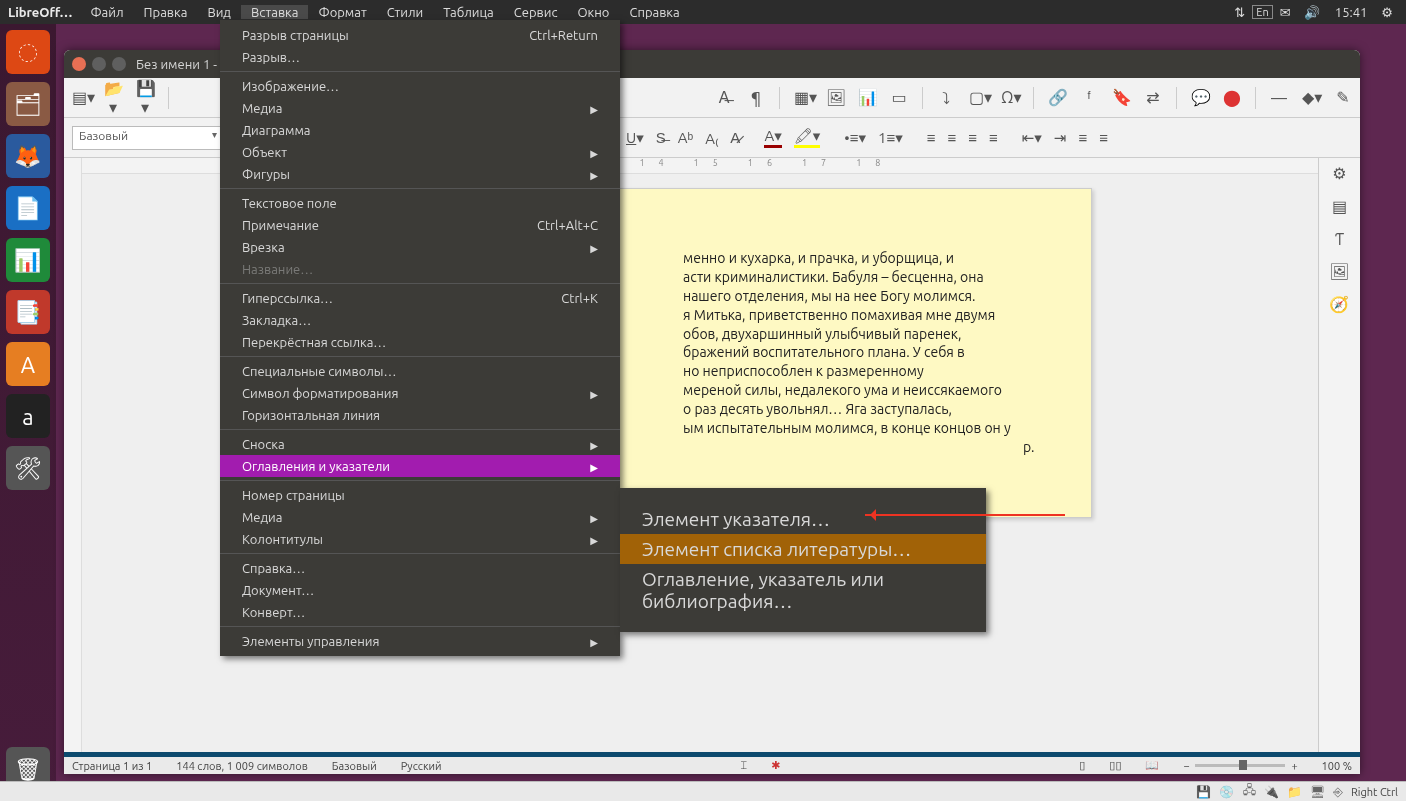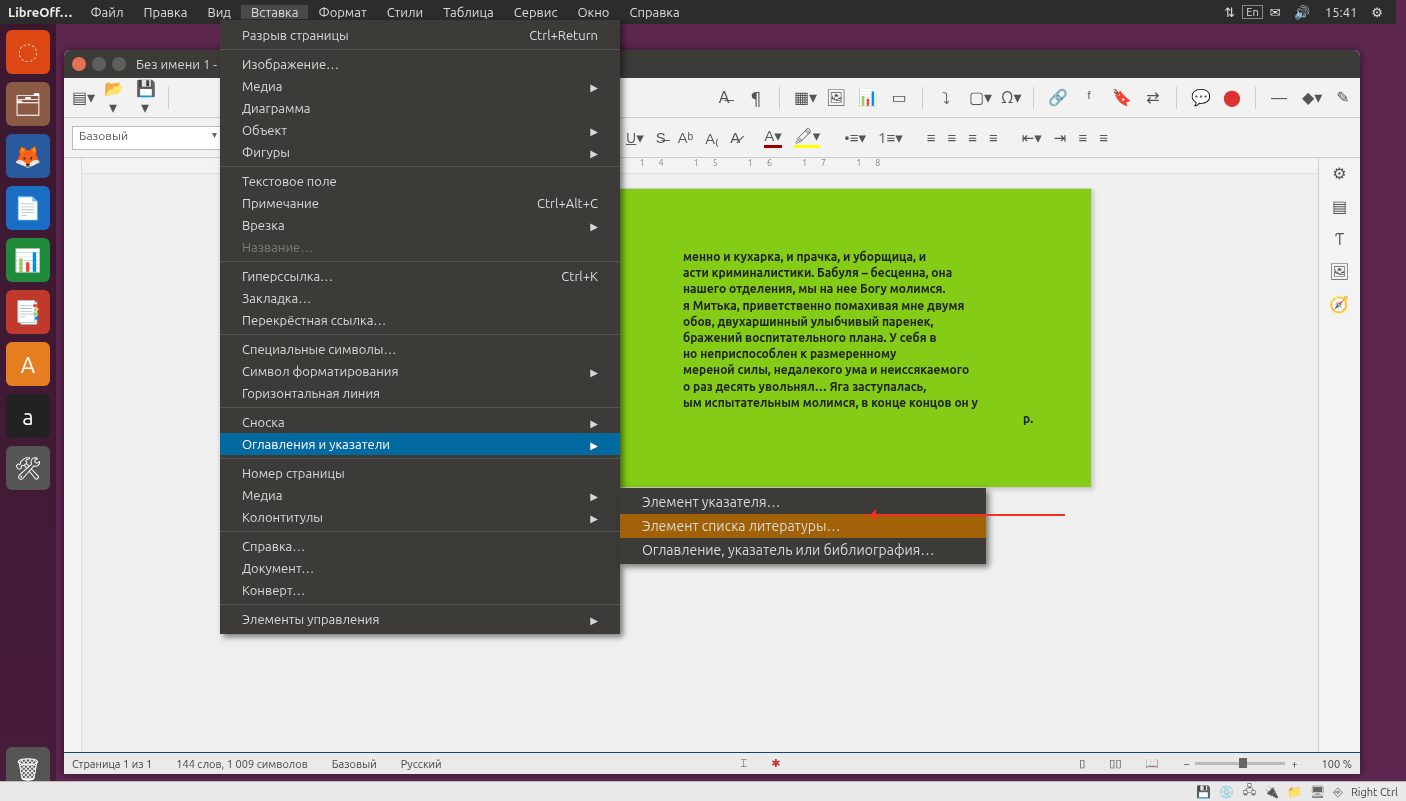--- a/index.html
+++ b/index.html
@@ -1,19 +1,19 @@
 <!DOCTYPE html>
 <html><head>
 <meta charset="utf-8">
 <style>
 * { margin: 0; padding: 0; box-sizing: border-box; font-family: Ubuntu, "Liberation Sans", Arial, sans-serif; }
 body { width: 1406px; height: 801px; background: #5e2750; overflow: hidden; position: relative; }
 
 
-.top-panel { position: absolute; top:0; left:0; right:10px; height:24px; background:#2c2c2c; color:#dcdcdc; display:flex; align-items:center; font-size:13px; }
+.top-panel { position: absolute; top:0; left:0; right:0; height:24px; background:#2c2c2c; color:#dcdcdc; display:flex; align-items:center; font-size:13px; }
 .top-panel .brand { font-weight:bold; padding:0 8px; color:#eaeaea; }
 .top-panel .menus { display:flex; }
 .top-panel .menus .m { padding:0 10px; cursor:default; }
 .top-panel .menus .m.active { background:#4a4a4a; }
 .top-panel .spacer { flex:1; }
 .top-panel .tray { display:flex; align-items:center; padding-right:6px; }
 .top-panel .tray .t { padding:0 7px; font-size:13px; }
 
 
 .launcher { position:absolute; top:24px; left:0; width:56px; bottom:0; background: linear-gradient(#3b1830,#471c3b); display:flex; flex-direction:column; align-items:center; padding-top:6px; gap:8px; }
@@ -36,39 +36,39 @@
 
 .fmtbar { height:40px; background:#f2f2f2; border-bottom:1px solid #ccc; display:flex; align-items:center; padding:0 8px; gap:12px; color:#555; font-size:15px; }
 .fmtbar select, .fmtbar .combo { height:24px; font-size:12px; }
 .combo { border:1px solid #bbb; background:#fff; padding:2px 18px 2px 6px; position:relative; }
 .combo::after { content:"▾"; position:absolute; right:4px; top:2px; font-size:10px; color:#666; }
 
 .workspace { flex:1; display:flex; background:#fff; position:relative; }
 .ruler-v { width:18px; background:#f3f3f3; border-right:1px solid #ddd; }
 .page-area { flex:1; overflow:hidden; position:relative; background:#efefef; }
 .ruler-h { height:16px; background:#f3f3f3; border-bottom:1px solid #ddd; font-size:9px; color:#888; letter-spacing:14px; padding-left:200px; white-space:nowrap; }
-.page { position:absolute; top:30px; left:200px; width:810px; background:#84cc16; border:1px solid #ccc; box-shadow:2px 2px 4px rgba(0,0,0,.15); padding:60px 60px; font-size:12px; line-height:1.35; color:#222;font-weight:bold; }
+.page { position:absolute; top:30px; left:200px; width:810px; background:#fef9c3; border:1px solid #ccc; box-shadow:2px 2px 4px rgba(0,0,0,.15); padding:60px 60px; font-size:14px; line-height:1.35; color:#222; }
 .page .hl { background:#ffff66; }
 .sidebar-r { width:42px; background:#f3f3f3; border-left:1px solid #ccc; display:flex; flex-direction:column; align-items:center; padding-top:6px; gap:14px; color:#555; }
 
-.statusbar { height:22px; background:#eaeaea; border-top:1px solid #0c4a6e; display:flex; align-items:center; font-size:11px; color:#444; padding:0 8px; gap:24px; }
+.statusbar { height:22px; background:#eaeaea; border-top:5px solid #0c4a6e; display:flex; align-items:center; font-size:11px; color:#444; padding:0 8px; gap:24px; }
 .statusbar .spacer{flex:1;}
 .zoom { display:flex; align-items:center; gap:6px; }
 .zoom .track{ width:90px; height:3px; background:#bbb; position:relative; }
 .zoom .thumb{ width:8px; height:10px; background:#666; position:absolute; left:44px; top:-4px; }
 
 
 .menu-insert { position:absolute; top:20px; left:220px; width:400px; background:#3c3b37; color:#d8d8d8; font-size:13px; box-shadow:3px 3px 6px rgba(0,0,0,.5); z-index:50; padding:4px 0; }
 .menu-insert .mi { padding:4px 22px; display:flex; align-items:flex-end; justify-content:space-between; cursor:default; }
 .menu-insert .mi.disabled { color:#7a7a78; }
-.menu-insert .mi.hover { background:#0369a1; color:#fff; }
+.menu-insert .mi.hover { background:#a21caf; color:#fff; }
 .menu-insert .mi .arrow { font-size:10px; }
 .menu-insert hr { border:none; border-top:1px solid #555; margin:3px 0; }
 
-.submenu { position:absolute; top:488px; left:620px; width:366px; background:#3c3b37; color:#d8d8d8; font-size:14px; box-shadow:3px 3px 6px rgba(0,0,0,.5); z-index:60; padding:2px 0; }
+.submenu { position:absolute; top:488px; left:620px; width:366px; background:#3c3b37; color:#d8d8d8; font-size:19px; box-shadow:3px 3px 6px rgba(0,0,0,.5); z-index:60; padding:16px 0; }
 .submenu .mi { padding:4px 22px; cursor:default; }
 .submenu .mi.hover { background:#a16207; }
 
 .red-arrow { position:absolute; top:514px; left:865px; width:200px; height:2px; background:#e32; z-index:70; }
 .red-arrow::before { content:""; position:absolute; left:-1px; top:-5px; border:6px solid transparent; border-right-color:#e32; }
 
 
 .vm-bar { position:absolute; bottom:0; left:0; right:0; height:20px; background:#e9e9e9; border-top:1px solid #bcbcbc; display:flex; align-items:center; justify-content:flex-end; font-size:11px; color:#444; padding:0 8px; gap:8px; }
 .vm-bar .i { font-size:12px; color:#666; }
 </style>
@@ -230,20 +230,23 @@
     </div>
     <span>100 %</span>
   </div>
 </div>
 
 <div class="menu-insert" id="insert-menu">
     <div class="mi">
       <span>Разрыв страницы</span>
       <span>Ctrl+Return</span>
     </div>
+    <div class="mi">
+      <span>Разрыв…</span>
+    </div>
     <hr>
     <div class="mi">
       <span>Изображение…</span>
     </div>
     <div class="mi">
       <span>Медиа</span>
       <span class="arrow">▶</span>
     </div>
     <div class="mi">
       <span>Диаграмма</span>

